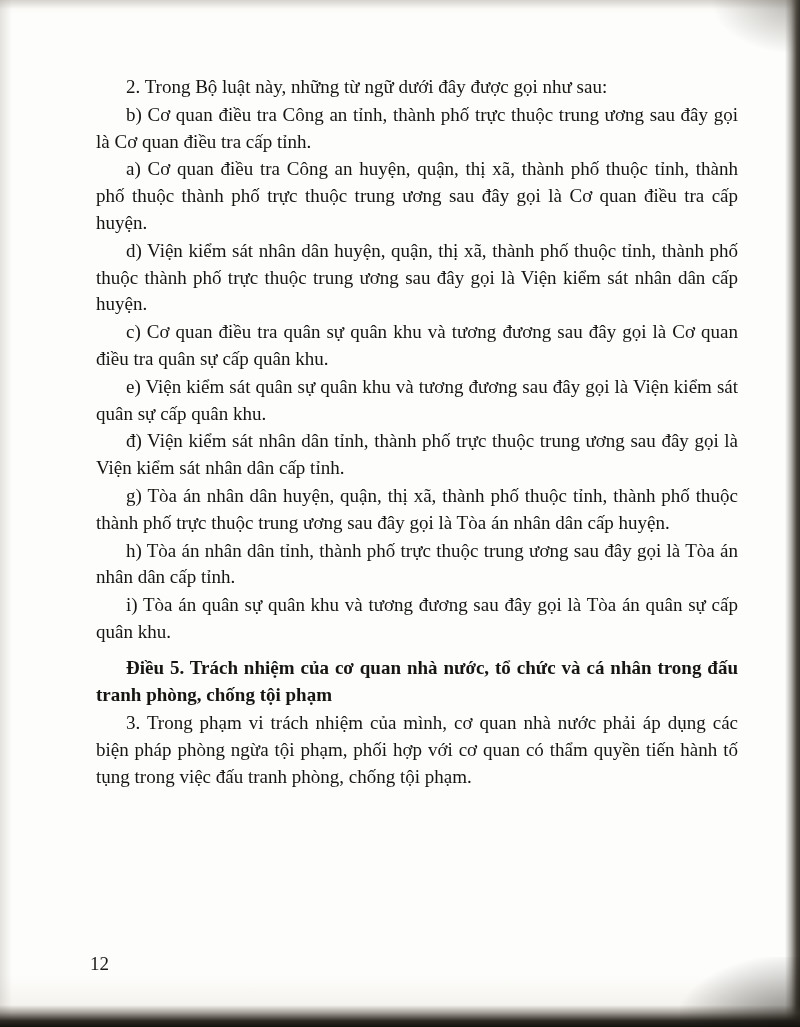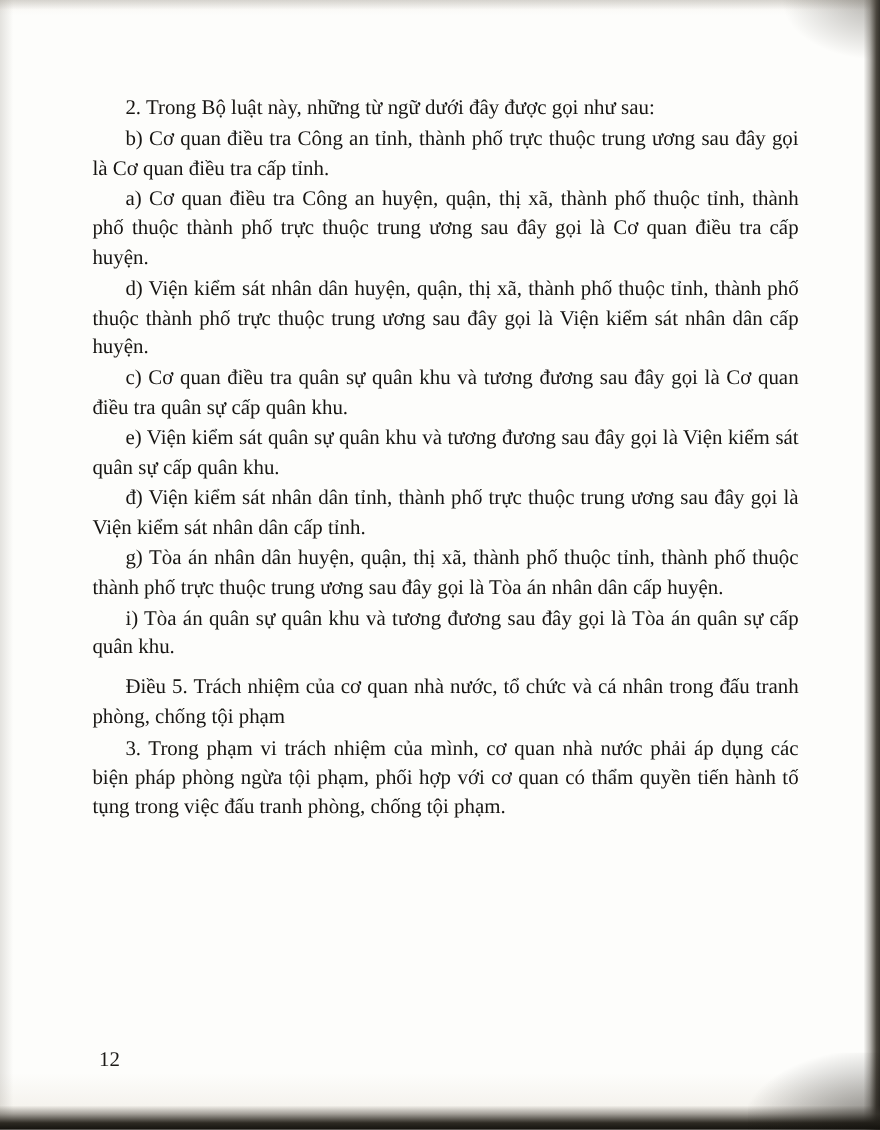--- a/index.html
+++ b/index.html
@@ -35,36 +35,35 @@
   .corner-tr {
     position: absolute; top: 0; right: 0; width: 90px; height: 55px;
     background: radial-gradient(ellipse at 100% 0%, rgba(70,66,58,.4), rgba(0,0,0,0) 70%);
   }
   .corner-br {
     position: absolute; bottom: 0; right: 0; width: 120px; height: 70px;
     background: radial-gradient(ellipse at 100% 100%, rgba(20,18,14,.55), rgba(0,0,0,0) 75%);
   }
   .text-block {
     position: absolute;
-    left: 84px;
+    left: 96px;
     top: 74px;
     width: 642px;
     color: #171512;
     font-size: 19px;
     line-height: 26.8px;
     text-align: justify;
     text-rendering: optimizeLegibility;
-    margin-top: 12px;
   }
   .text-block p {
     margin: 0 0 1px 0;
     text-indent: 30px;
   }
   .text-block p.article-heading {
-    font-weight: normal;
+    font-weight: bold;
     margin-top: 9px;
     margin-bottom: 2px;
   }
   .page-number {
     position: absolute;
     left: 90px;
     top: 953px;
     color: #1c1a17;
     font-size: 19px;
   }
@@ -75,20 +74,21 @@
 <div class="scan-page">
   <div class="text-block">
       <p>2. Trong Bộ luật này, những từ ngữ dưới đây được gọi như sau:</p>
       <p>b) Cơ quan điều tra Công an tỉnh, thành phố trực thuộc trung ương sau đây gọi là Cơ quan điều tra cấp tỉnh.</p>
       <p>a) Cơ quan điều tra Công an huyện, quận, thị xã, thành phố thuộc tỉnh, thành phố thuộc thành phố trực thuộc trung ương sau đây gọi là Cơ quan điều tra cấp huyện.</p>
       <p>d) Viện kiểm sát nhân dân huyện, quận, thị xã, thành phố thuộc tỉnh, thành phố thuộc thành phố trực thuộc trung ương sau đây gọi là Viện kiểm sát nhân dân cấp huyện.</p>
       <p>c) Cơ quan điều tra quân sự quân khu và tương đương sau đây gọi là Cơ quan điều tra quân sự cấp quân khu.</p>
       <p>e) Viện kiểm sát quân sự quân khu và tương đương sau đây gọi là Viện kiểm sát quân sự cấp quân khu.</p>
       <p>đ) Viện kiểm sát nhân dân tỉnh, thành phố trực thuộc trung ương sau đây gọi là Viện kiểm sát nhân dân cấp tỉnh.</p>
       <p>g) Tòa án nhân dân huyện, quận, thị xã, thành phố thuộc tỉnh, thành phố thuộc thành phố trực thuộc trung ương sau đây gọi là Tòa án nhân dân cấp huyện.</p>
+      <p>h) Tòa án nhân dân tỉnh, thành phố trực thuộc trung ương sau đây gọi là Tòa án nhân dân cấp tỉnh.</p>
       <p>i) Tòa án quân sự quân khu và tương đương sau đây gọi là Tòa án quân sự cấp quân khu.</p>
       <p class="article-heading">Điều 5. Trách nhiệm của cơ quan nhà nước, tổ chức và cá nhân trong đấu tranh phòng, chống tội phạm</p>
       <p>3. Trong phạm vi trách nhiệm của mình, cơ quan nhà nước phải áp dụng các biện pháp phòng ngừa tội phạm, phối hợp với cơ quan có thẩm quyền tiến hành tố tụng trong việc đấu tranh phòng, chống tội phạm.</p>
     </div>
   <div class="page-number">12</div>
   <div class="edge-top"></div>
   <div class="edge-left"></div>
   <div class="corner-tr"></div>
   <div class="edge-right"></div>
   <div class="edge-bottom"></div>

